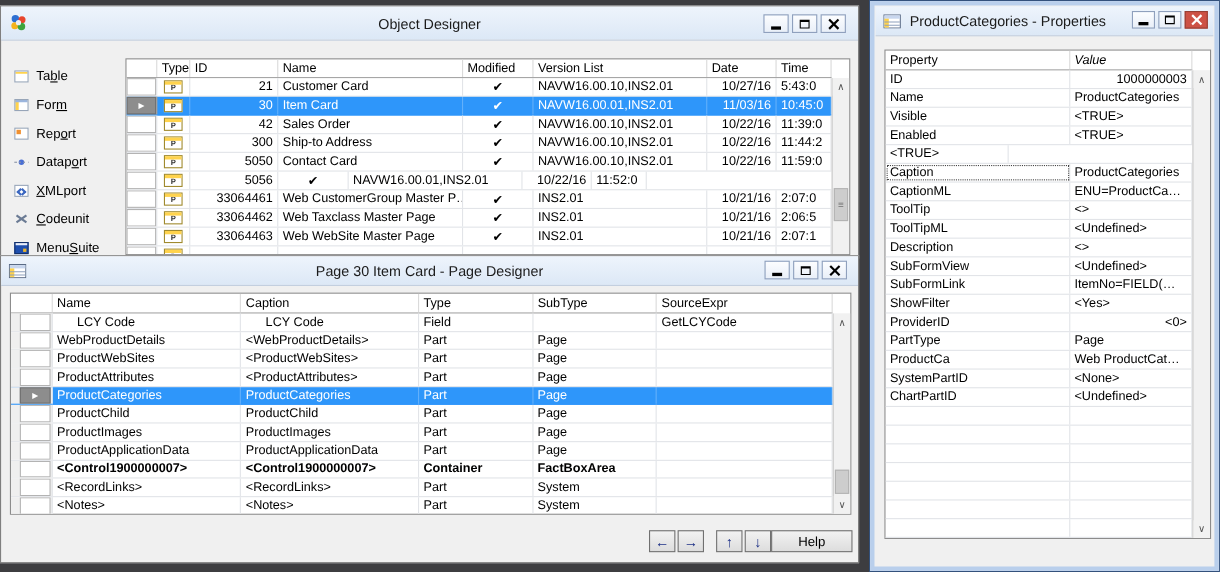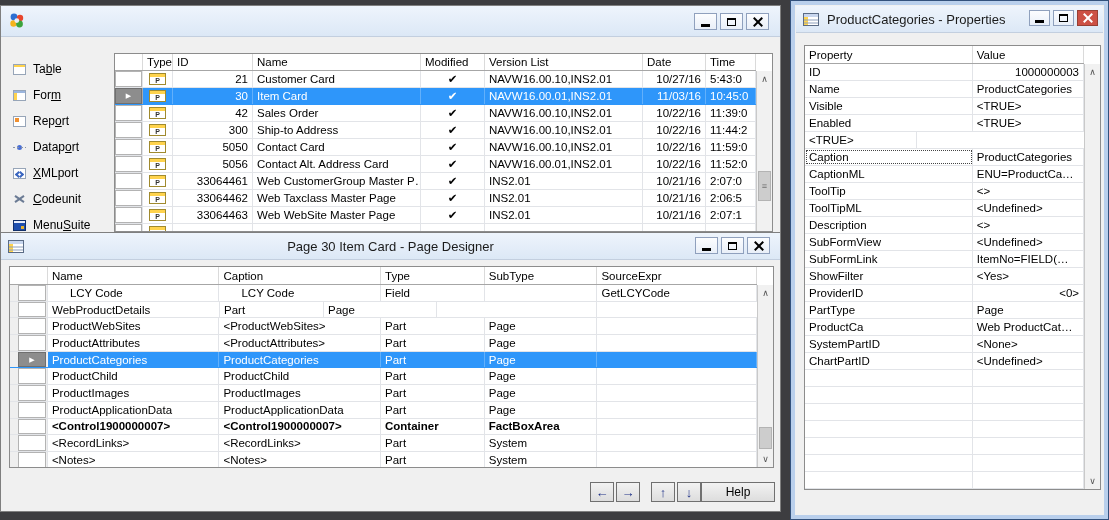--- a/index.html
+++ b/index.html
@@ -130,20 +130,21 @@
   <div class="titlebar">
     <span class="appicon">
       <svg width="18" height="18" viewBox="0 0 18 18">
         <circle cx="6" cy="5" r="3.4" fill="#2d6fd2"></circle>
         <circle cx="12" cy="6" r="3.2" fill="#e8452c"></circle>
         <circle cx="5.5" cy="11.5" r="3.2" fill="#f5b31c"></circle>
         <circle cx="11.5" cy="12" r="3.4" fill="#3da33c"></circle>
         <circle cx="8.8" cy="8.6" r="2.4" fill="#e9eef6"></circle>
       </svg>
     </span>
+    <span class="title">Object Designer</span>
     <span class="winbtns">
       <span class="wb">
           <span class="g-min"></span>
         </span>
       <span class="wb">
           <span class="g-max"></span>
         </span>
       <span class="wb">
           <span class="g-x"></span>
         </span>
@@ -274,21 +275,20 @@
         <div class="trow">
           <div class="tcell selcell" style="width: 28px;">
             <div class="selbox"></div>
           </div>
           <div class="tcell center" style="width: 30px;">
             <div class="pageobj-icon">
               <span class="pl">P</span>
             </div>
           </div>
           <div class="tcell right" style="width: 80px;">5056</div>
-          <div class="tcell" style="width: 168px;">Contact Alt. Address Card</div>
           <div class="tcell center" style="width: 64px;">✔</div>
           <div class="tcell" style="width: 158px;">NAVW16.00.01,INS2.01</div>
           <div class="tcell right" style="width: 63px;">10/22/16</div>
           <div class="tcell" style="width: 50px;">11:52:0</div>
         </div>
         <div class="trow">
           <div class="tcell selcell" style="width: 28px;">
             <div class="selbox"></div>
           </div>
           <div class="tcell center" style="width: 30px;">
@@ -401,20 +401,21 @@
           <div class="tcell indent" style="width: 162px;">LCY Code</div>
           <div class="tcell" style="width: 104px;">Field</div>
           <div class="tcell" style="width: 113px;"></div>
           <div class="tcell" style="width: 160px;">GetLCYCode</div>
         </div>
         <div class="trow">
           <div class="tcell selcell" style="width: 38px;">
             <div class="selbox"></div>
           </div>
           <div class="tcell" style="width: 172px;">WebProductDetails</div>
+          <div class="tcell" style="width: 162px;">&lt;WebProductDetails&gt;</div>
           <div class="tcell" style="width: 104px;">Part</div>
           <div class="tcell" style="width: 113px;">Page</div>
           <div class="tcell" style="width: 160px;"></div>
         </div>
         <div class="trow">
           <div class="tcell selcell" style="width: 38px;">
             <div class="selbox"></div>
           </div>
           <div class="tcell" style="width: 172px;">ProductWebSites</div>
           <div class="tcell" style="width: 162px;">&lt;ProductWebSites&gt;</div>
@@ -548,21 +549,21 @@
           </span>
         <span class="wb red">
             <span class="g-x"></span>
           </span>
       </span>
     </div>
     <div class="tbl" id="pr-tbl">
       <div id="pr-rows">
           <div class="trow thead">
             <div class="tcell" style="width: 169px;">Property</div>
-            <div class="tcell" style="width: 112px;">Value</div>
+            <div class="tcell" style="width: 112px; font-style: italic;">Value</div>
           </div>
           <div class="trow">
             <div class="tcell" style="width: 169px;">ID</div>
             <div class="tcell right" style="width: 112px;">1000000003</div>
           </div>
           <div class="trow">
             <div class="tcell" style="width: 169px;">Name</div>
             <div class="tcell" style="width: 112px;">ProductCategories</div>
           </div>
           <div class="trow">

